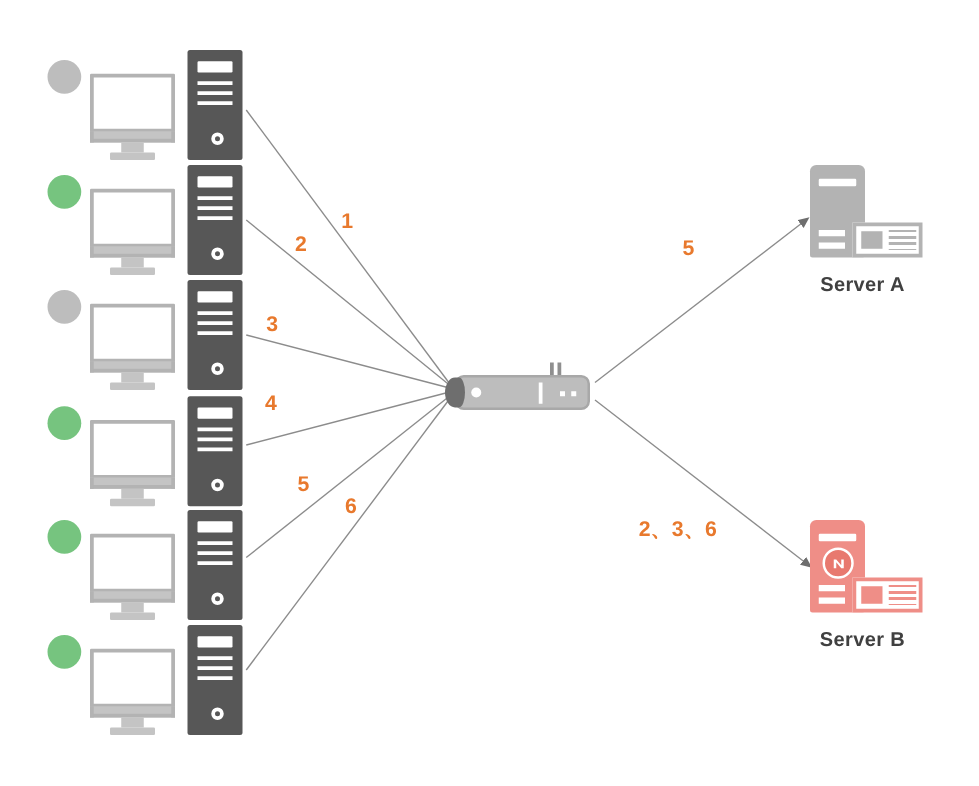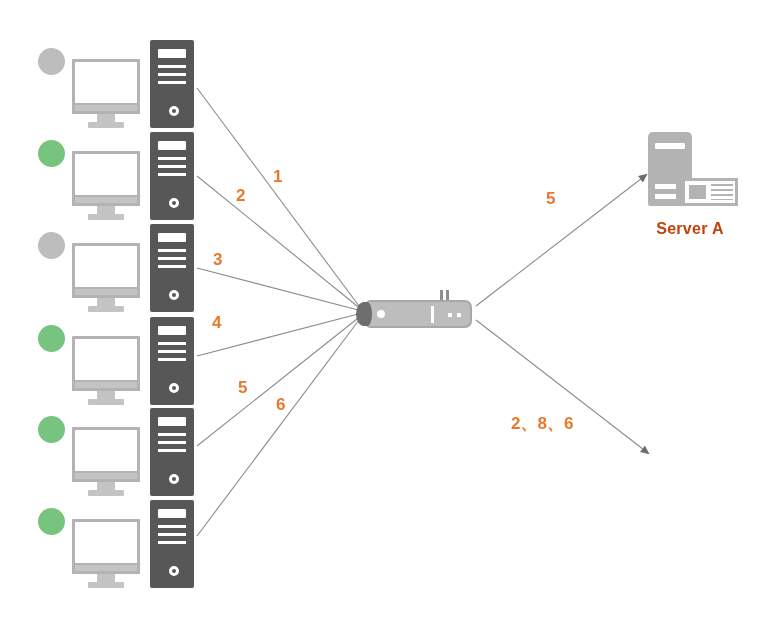--- a/index.html
+++ b/index.html
@@ -256,21 +256,21 @@
     justify-content: center;
   }
   .srv-label {
     position: absolute;
     top: 88px;
     left: -10px;
     width: 120px;
     text-align: center;
     font-size: 16px;
     font-weight: bold;
-    color: #c2410c;
+    color: #404040;
     letter-spacing: 0.3px;
   }
 
   
   #server-a .srv-tower { background: #b3b3b3; }
   
   #server-b .srv-tower { background: #ef8e87; }
   #server-b .srv-card { border-color: #ef8e87; }
   #server-b .srv-card-inner { background: #ef8e87; }
   #server-b .srv-card-lines {
@@ -446,25 +446,42 @@
       <span class="srv-bar b1"></span>
       <span class="srv-bar b2"></span>
     </div>
     <div class="srv-card">
       <span class="srv-card-inner"></span>
       <span class="srv-card-lines"></span>
     </div>
     <div class="srv-label">Server A</div>
   </div>
 
+  <div class="server" id="server-b" style="left:640px; top:416px;">
+    <div class="srv-tower">
+      <span class="srv-slot"></span>
+      <span class="srv-badge">
+        <svg width="14" height="14" viewBox="0 0 14 14" xmlns="http://www.w3.org/2000/svg">
+          <path d="M3 10.5 L3 3.5 L5 3.5 L9 8.2 L9 3.5 L11 3.5 L11 10.5 L9 10.5 L5 5.8 L5 10.5 Z" fill="#ffffff"></path>
+        </svg>
+      </span>
+      <span class="srv-bar b1"></span>
+      <span class="srv-bar b2"></span>
+    </div>
+    <div class="srv-card">
+      <span class="srv-card-inner"></span>
+      <span class="srv-card-lines"></span>
+    </div>
+    <div class="srv-label">Server B</div>
+  </div>
 
   <span class="flow-label" style="left:273px; top:167px;">1</span>
   <span class="flow-label" style="left:236px; top:186px;">2</span>
   <span class="flow-label" style="left:213px; top:250px;">3</span>
   <span class="flow-label" style="left:212px; top:313px;">4</span>
   <span class="flow-label" style="left:238px; top:378px;">5</span>
   <span class="flow-label" style="left:276px; top:395px;">6</span>
 
   <span class="flow-label big" style="left:546px; top:189px;">5</span>
-  <span class="flow-label big" style="left:511px; top:412px;">2、8、6</span>
+  <span class="flow-label big" style="left:511px; top:412px;">2、3、6</span>
 
 
 </div>
 
 </body></html>

